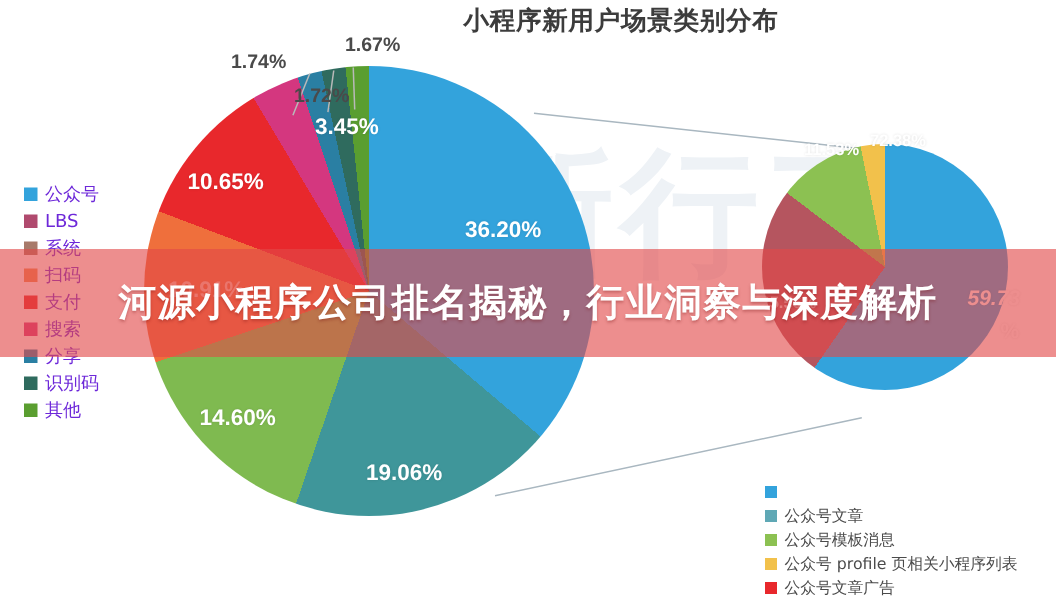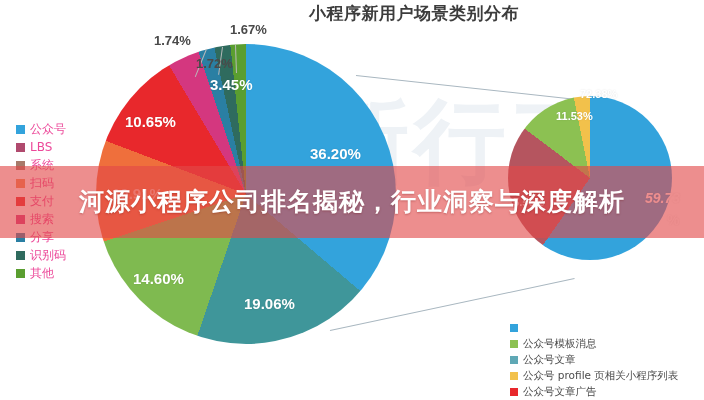--- a/index.html
+++ b/index.html
@@ -49,21 +49,21 @@
   }
   .leader{position:absolute;background:#b9b9b9;width:1px;transform-origin:top center;}
 
   
   .connector{position:absolute;height:1px;background:#a9b7c0;transform-origin:left center;}
 
   
   #legend-left{position:absolute;left:16px;top:120px;}
   #legend-left .item{display:flex;align-items:center;height:18px;}
   #legend-left .sw{width:9px;height:9px;margin-right:5px;flex:0 0 auto;}
-  #legend-left .lb{font-size:12px;color:#ec4899;font-family:"DejaVu Sans",sans-serif;}
+  #legend-left .lb{font-size:12px;color:#6d28d9;font-family:"DejaVu Sans",sans-serif;}
 
   
   #legend-right{position:absolute;left:510px;top:320px;}
   #legend-right .item{display:flex;align-items:center;height:16px;}
   #legend-right .sw{width:8px;height:8px;margin-right:5px;flex:0 0 auto;}
   #legend-right .lb{font-size:10.5px;color:#4b4b4b;font-family:"DejaVu Sans",sans-serif;white-space:nowrap;}
 
   
   #overlay{
     position:absolute;left:0;top:166px;width:704px;height:72px;
@@ -90,35 +90,35 @@
 
   <div class="leader" style="left:206px;top:49px;height:30px;transform:rotate(22deg);"></div>
   <div class="leader" style="left:222px;top:47px;height:28px;transform:rotate(8deg);"></div>
   <div class="leader" style="left:235px;top:45px;height:28px;transform:rotate(-2deg);"></div>
 
   <div class="outer-label" style="left:154px;top:33px;">1.74%</div>
   <div class="outer-label" style="left:196px;top:29px;margin-top:27px;">1.72%</div>
   <div class="outer-label" style="left:230px;top:22px;">1.67%</div>
 
   <div class="slice-label" style="left:310px;top:145px;">36.20%</div>
-  <div class="slice-label" style="left:244px;top:295px;text-align:center;">19.06%</div>
+  <div class="slice-label" style="left:244px;top:307px;text-align:center;">19.06%</div>
   <div class="slice-label" style="left:133px;top:270px;">14.60%</div>
   <div class="slice-label" style="left:112px;top:185px;opacity:.55;">10.91%</div>
   <div class="slice-label" style="left:125px;top:113px;">10.65%</div>
   <div class="slice-label" style="left:170px;top:76px;margin-left:40px;">3.45%</div>
 
   <div class="connector" style="left:356px;top:75px;width:238px;transform:rotate(6.2deg);"></div>
   <div class="connector" style="left:330px;top:330px;width:250px;transform:rotate(-12deg);"></div>
 
   <div class="pie" id="pie-sub" style="background: conic-gradient(rgb(51, 163, 220) 0deg, rgb(51, 163, 220) 215.028deg, rgb(181, 85, 95) 215.028deg, rgb(181, 85, 95) 307.044deg, rgb(140, 193, 82) 307.044deg, rgb(140, 193, 82) 348.552deg, rgb(242, 193, 75) 348.552deg, rgb(242, 193, 75) 359.928deg, rgb(232, 40, 44) 359.928deg, rgb(232, 40, 44) 360deg);"></div>
 
   <div class="slice-label" style="left:645px;top:190px;font-size:14px;font-style:italic;">59.73</div>
   <div class="slice-label" style="left:667px;top:212px;font-size:14px;">%</div>
   <div class="slice-label sm" style="left:507px;top:196px;opacity:.75;">25.56%</div>
-  <div class="slice-label sm" style="left:536px;top:110px;margin-left:20px;">11.53%</div>
+  <div class="slice-label sm" style="left:536px;top:94px;">11.53%</div>
   <div class="slice-label sm" style="left:580px;top:88px;">72.38%</div>
 
   <div id="legend-left">
     <div class="item">
         <span class="sw" style="background:#33a3dc"></span>
         <span class="lb">公众号</span>
       </div>
     <div class="item">
         <span class="sw" style="background:#b04a6e"></span>
         <span class="lb">LBS</span>
@@ -151,26 +151,26 @@
         <span class="sw" style="background:#5a9e30"></span>
         <span class="lb">其他</span>
       </div>
   </div>
 
   <div id="legend-right">
     <div class="item">
         <span class="sw" style="background:#33a3dc"></span>
       </div>
     <div class="item">
+        <span class="sw" style="background:#5fa8b5"></span>
+        <span class="lb">公众号文章</span>
+      </div>
+    <div class="item">
         <span class="sw" style="background:#8cc152"></span>
         <span class="lb">公众号模板消息</span>
-      </div>
-    <div class="item">
-        <span class="sw" style="background:#5fa8b5"></span>
-        <span class="lb">公众号文章</span>
       </div>
     <div class="item">
         <span class="sw" style="background:#f2c14b"></span>
         <span class="lb">公众号 profile 页相关小程序列表</span>
       </div>
     <div class="item">
         <span class="sw" style="background:#e8282c"></span>
         <span class="lb">公众号文章广告</span>
       </div>
   </div>

